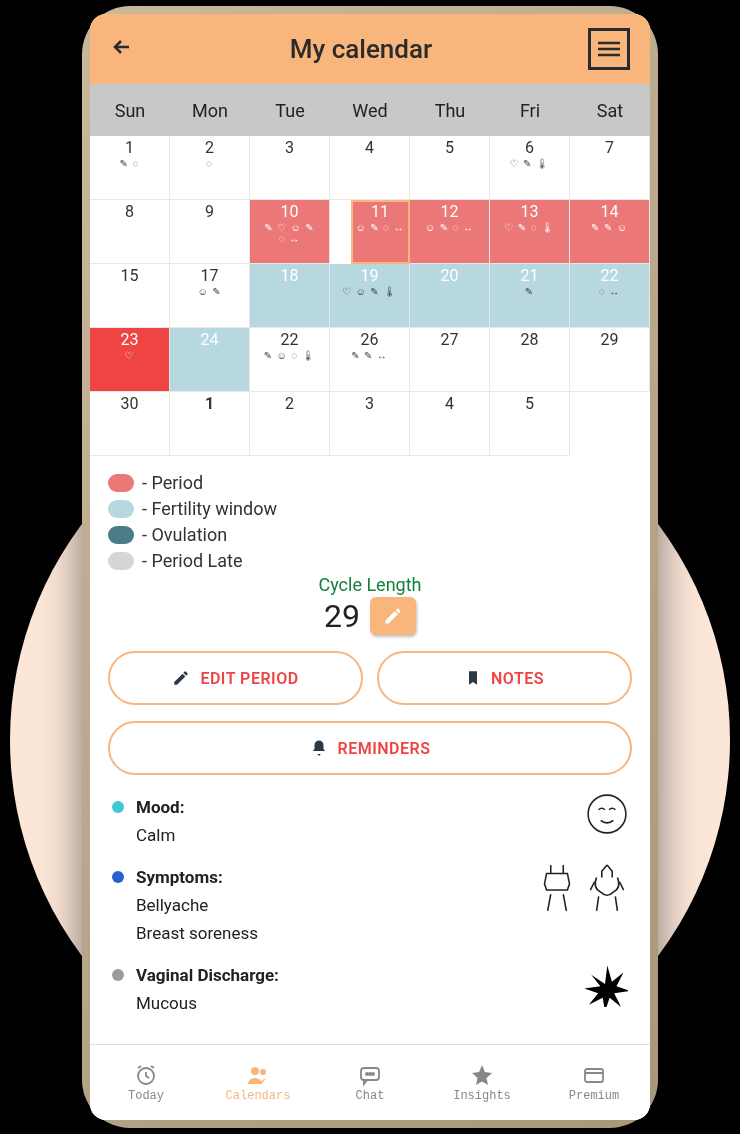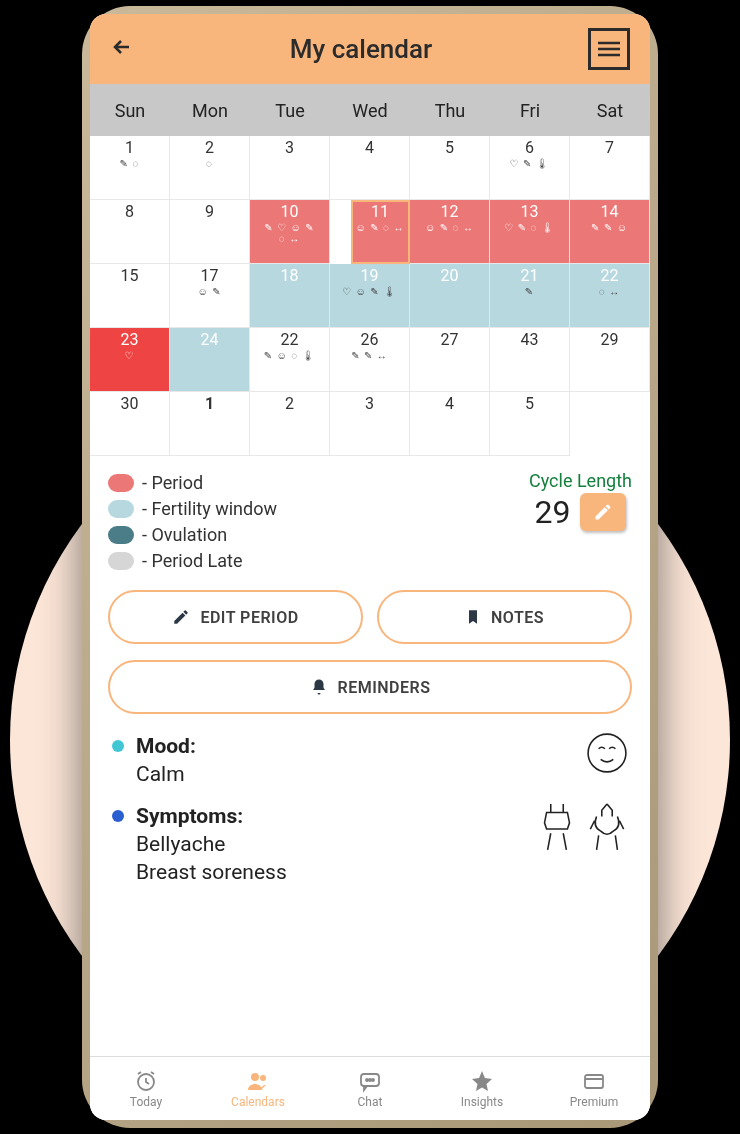--- a/index.html
+++ b/index.html
@@ -96,20 +96,21 @@
   .cell.fertility .num { color: #fff; }
   .cell.ovulation { background: #ef4444; }
   .cell.ovulation .num { color: #fff; }
   .cell.ovulation .icons { color: #fff; }
   .cell.selected { outline: 2px solid #f8b57c; outline-offset: -2px; margin-left: 21px; }
   .cell.bold .num { font-weight: 700; }
   .legend-area {
     padding: 14px 18px 8px;
     display: flex;
     justify-content: space-between;
+    flex-direction: column;
   }
   .legend-list { font-size: 18px; color: #333; line-height: 26px; }
   .legend-row { display: flex; align-items: center; gap: 8px; }
   .dot { width: 26px; height: 18px; border-radius: 9px; }
   .cycle-box { text-align: center; }
   .cycle-label { font-size: 18px; color: #15803d; margin-bottom: 2px; }
   .cycle-row { display: flex; align-items: center; gap: 10px; justify-content: center; }
   .cycle-val { font-size: 32px; color: #222; }
   .edit-chip {
     width: 46px; height: 38px; background: #f8b57c;
@@ -124,43 +125,44 @@
     flex: 1;
     height: 54px;
     border: 2px solid #f8b57c;
     border-radius: 27px;
     display: flex;
     align-items: center;
     justify-content: center;
     gap: 10px;
     font-size: 16px;
     font-weight: 600;
-    color: #404040;
+    color: #ef4444;
     letter-spacing: .5px;
     cursor: pointer;
   }
   .detail {
     padding: 10px 22px 0;
   }
   .detail-row {
     display: flex;
     align-items: flex-start;
     margin-bottom: 14px;
   }
   .bullet { width: 12px; height: 12px; border-radius: 50%; margin-top: 8px; margin-right: 12px; flex-shrink: 0;}
-  .detail-text { flex: 1; font-size: 21px; line-height: 28px; color: #222;}
+  .detail-text { flex: 1; font-size: 17px; line-height: 28px; color: #222;}
   .detail-text b { font-weight: 700; }
   .detail-icons { display: flex; gap: 8px; }
   .tabbar {
     position: absolute;
     bottom: 0; left: 0; right: 0;
-    height: 64px;
+    height: 76px;
     background: #fff;
     border-top: 1px solid #ddd;
     display: flex;
+    font-family: Liberation Mono, monospace;
   }
   .tab {
     flex: 1;
     display: flex;
     flex-direction: column;
     align-items: center;
     justify-content: center;
     gap: 2px;
     font-size: 12px;
     color: #888;
@@ -292,21 +294,21 @@
           <div class="icons">✎ ☺ ◌ 🌡</div>
         </div>
         <div class="cell">
           <div class="num">26</div>
           <div class="icons">✎ ✎ ↔</div>
         </div>
         <div class="cell">
           <div class="num">27</div>
         </div>
         <div class="cell">
-          <div class="num">43</div>
+          <div class="num">28</div>
         </div>
         <div class="cell">
           <div class="num">29</div>
         </div>
         <div class="cell">
           <div class="num">30</div>
         </div>
         <div class="cell bold">
           <div class="num">1</div>
         </div>
@@ -404,20 +406,32 @@
       </div>
       <div class="detail-icons">
         <svg width="42" height="50" viewBox="0 0 40 48" fill="none" stroke="#222" stroke-width="1.5">
               <path d="M14 2 v8 M26 2 v8 M10 10 h20 l2 10 -2 6 h-20 l-2-6 z M14 30 l-3 16 M26 30 l3 16"></path>
             </svg>
         <svg width="42" height="50" viewBox="0 0 40 48" fill="none" stroke="#222" stroke-width="1.5">
               <path d="M20 2 l-5 6 v6 M20 2 l5 6 v6 M10 14 q-4 10 4 14 M30 14 q4 10 -4 14 M14 28 q6 6 12 0 M8 18 l-4 8 M32 18 l4 8 M12 32 l-2 14 M28 32 l2 14"></path>
             </svg>
       </div>
     </div>
+    <div class="detail-row">
+      <div class="bullet" style="background:#9c9c9c"></div>
+      <div class="detail-text">
+        <b>Vaginal Discharge:</b><br>
+        <span>Mucous</span>
+      </div>
+      <div class="detail-icons">
+        <svg width="46" height="46" viewBox="0 0 40 40" fill="#000">
+              <path d="M20 20 l-12 -8 8 10 -14 2 12 4 -8 10 12 -6 2 12 4 -12 10 8 -6 -12 14 -2 -12 -4 6 -12 -10 8 -4 -14z"></path>
+            </svg>
+      </div>
+    </div>
   </div>
 
   <div class="tabbar">
     <div class="tab">
       <svg viewBox="0 0 24 24" fill="none" stroke="#888" stroke-width="1.8">
             <circle cx="12" cy="13" r="8"></circle>
             <path d="M12 9v4l3 2M7 3l-3 2M17 3l3 2"></path>
           </svg>
       <span>Today</span>
     </div>

